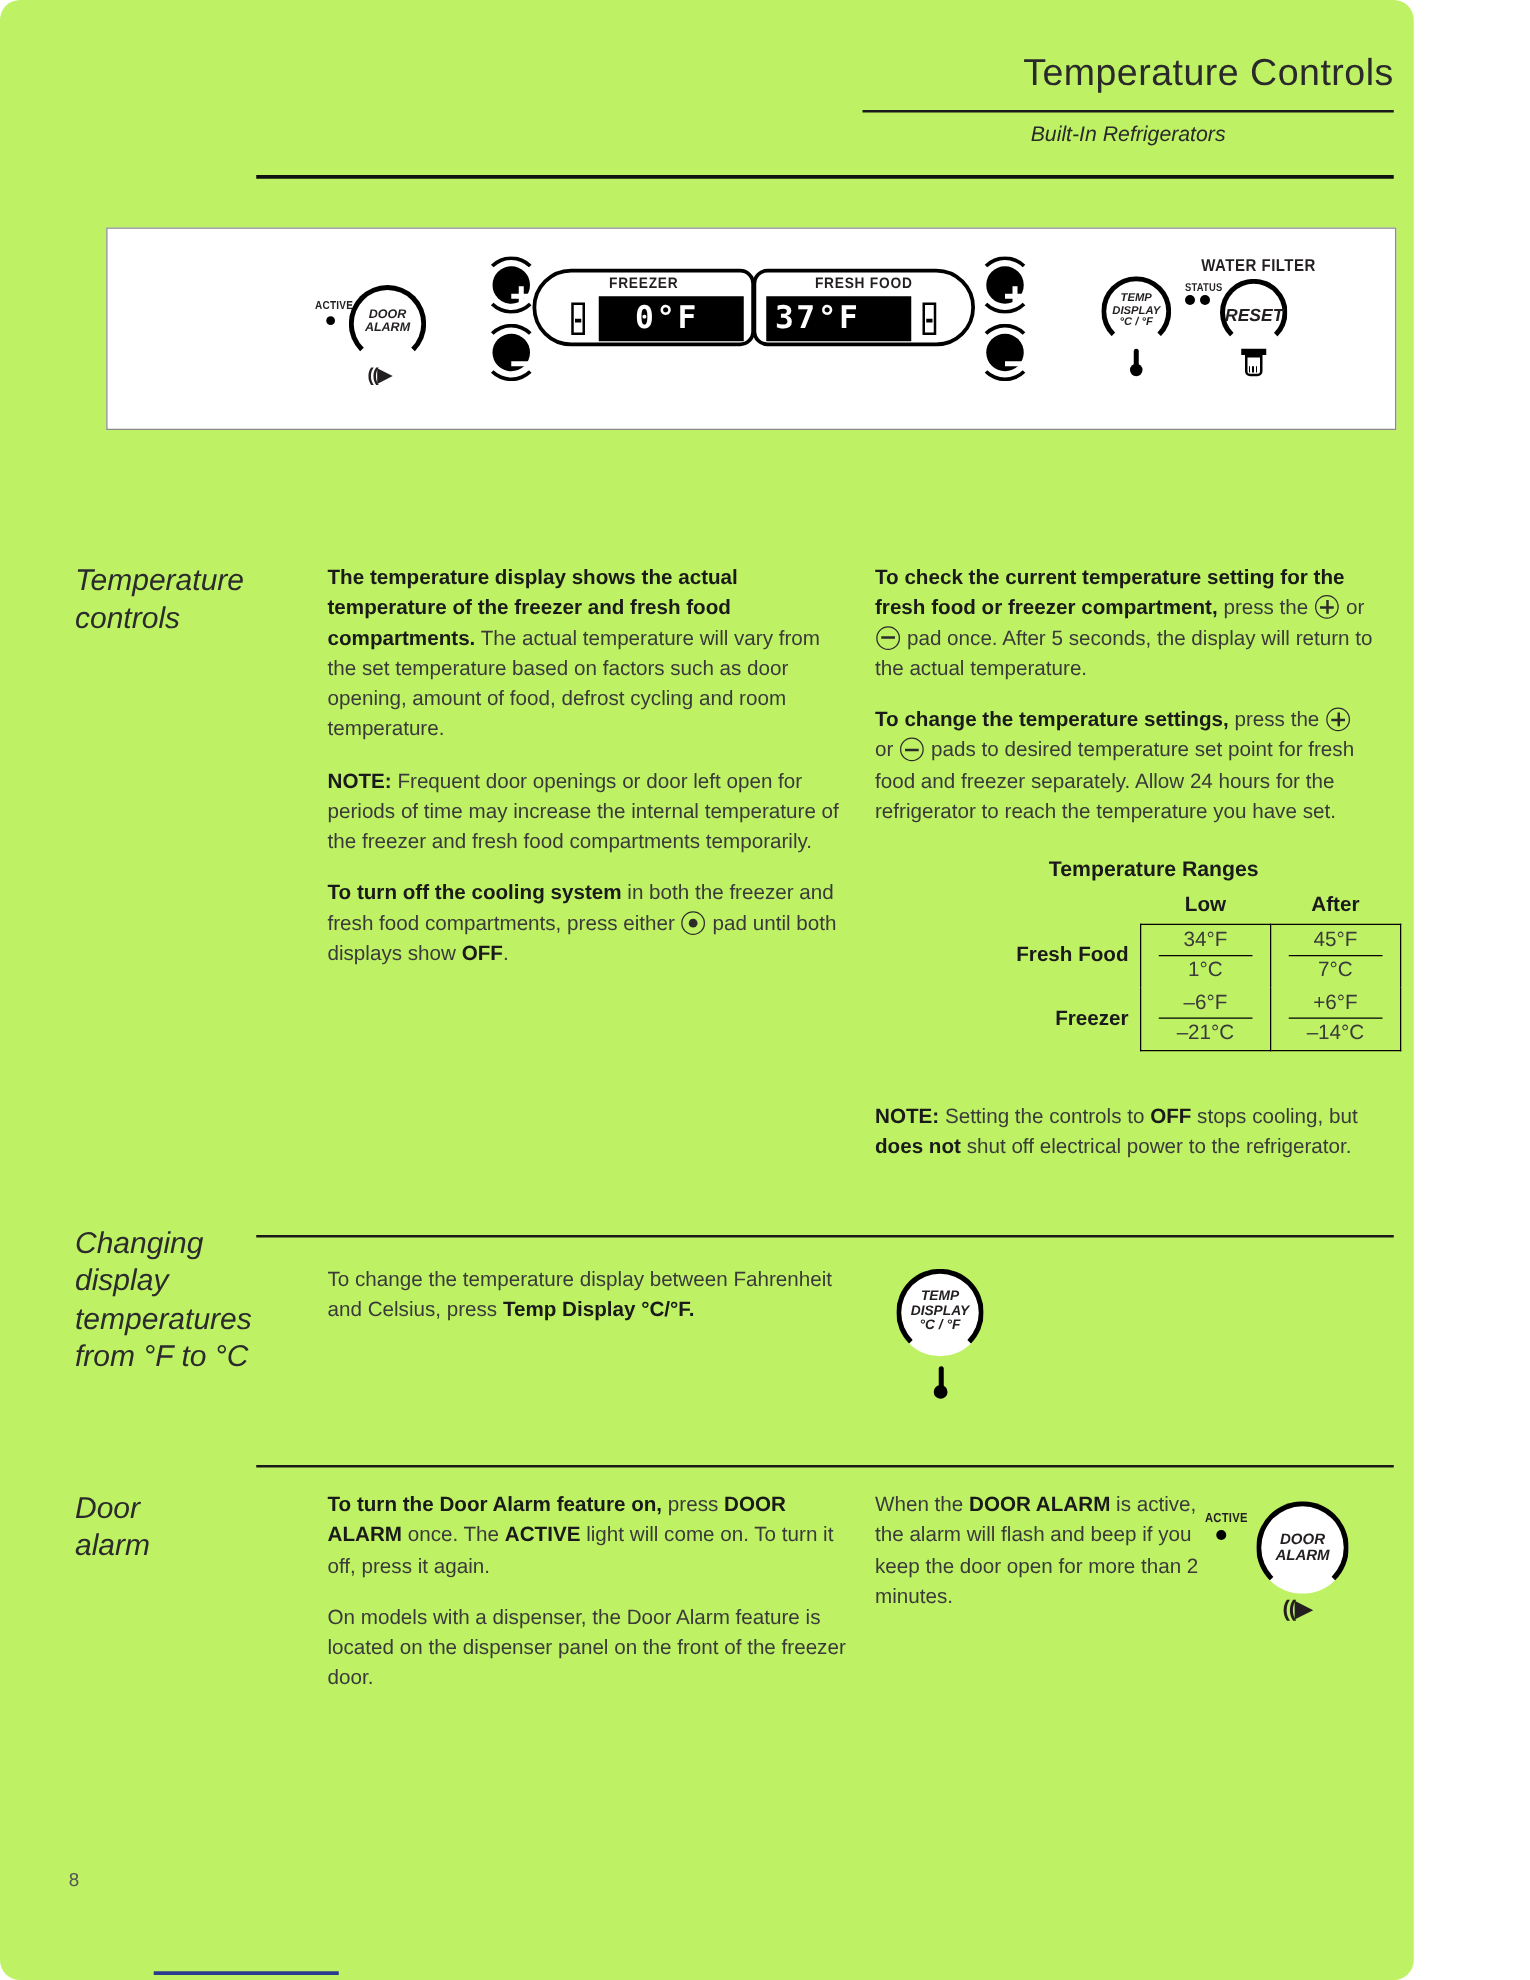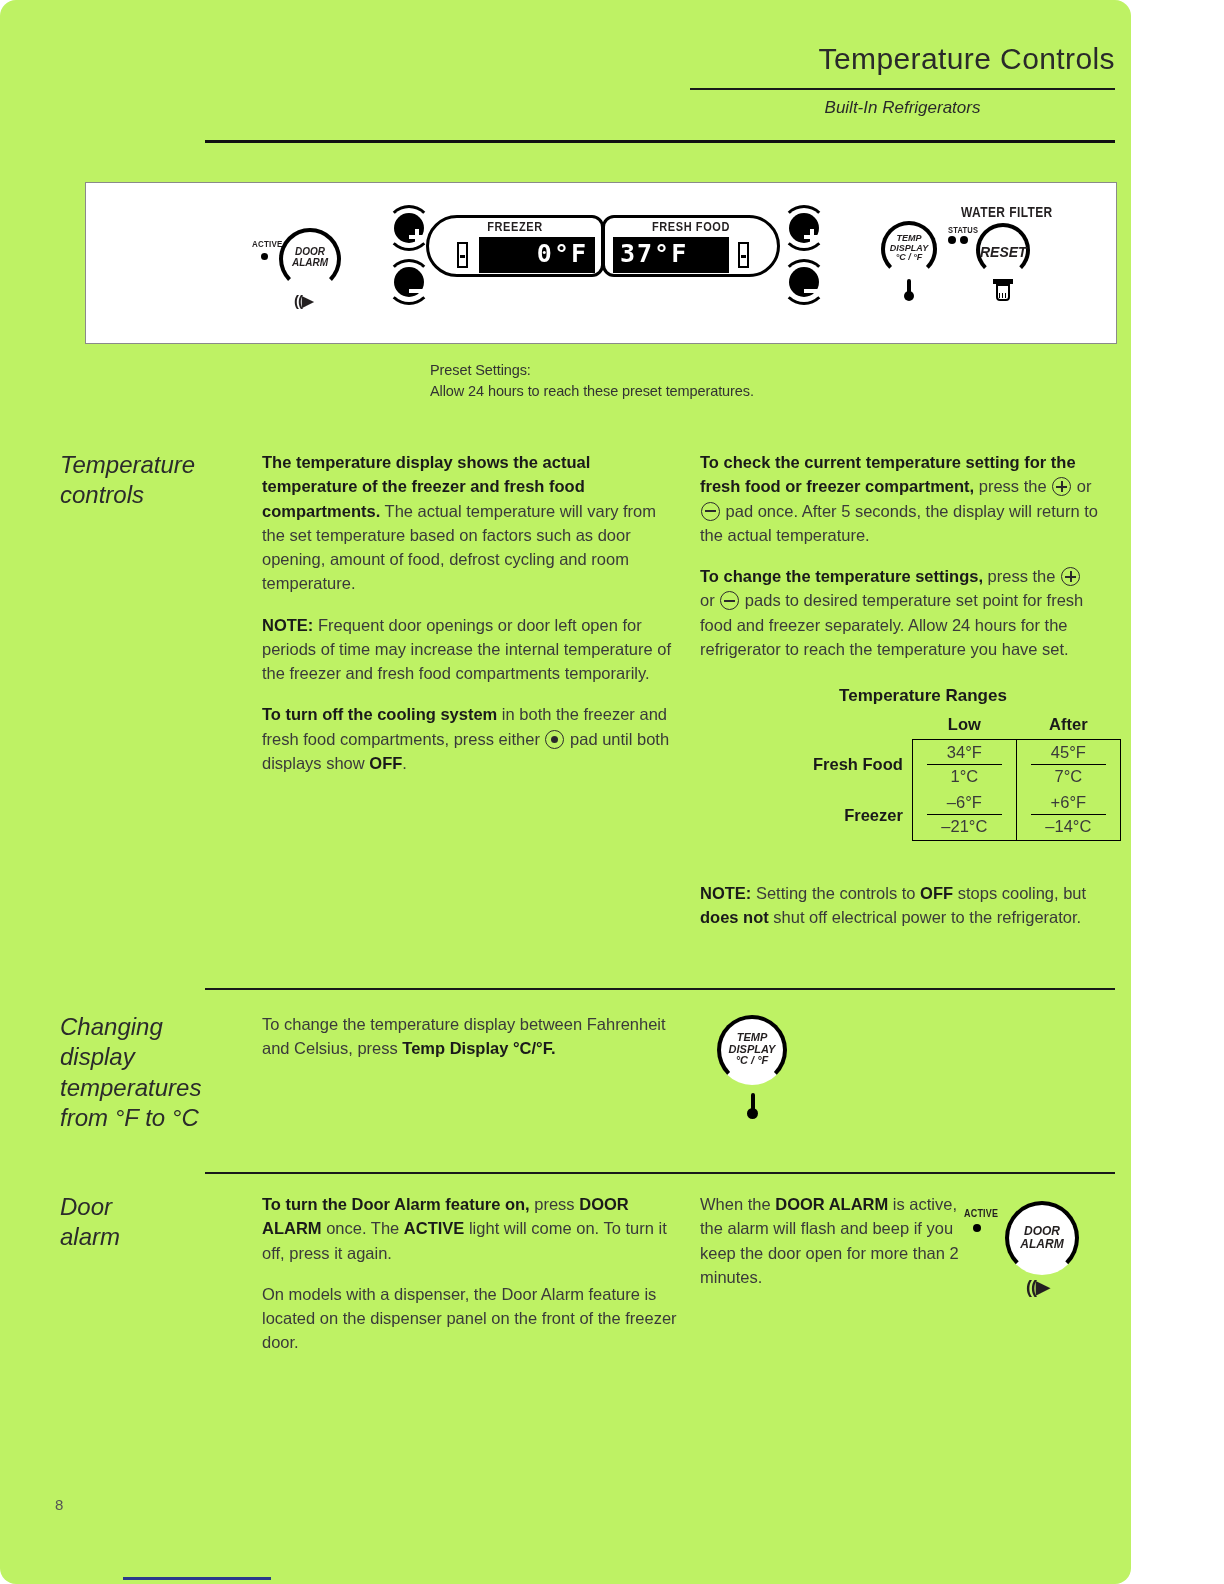--- a/index.html
+++ b/index.html
@@ -177,21 +177,21 @@
   .lcd {
     position: absolute;
     top: 19px;
     width: 116px; height: 36px;
     background: #000;
     color: #fff;
     font-family: "DejaVu Sans Mono", monospace;
     font-size: 25px;
     font-weight: 700;
     letter-spacing: 2px;
-    text-align: right;
+    text-align: center;
     padding-right: 7px;
     box-sizing: border-box;
     line-height: 34px;
   }
   .lcd-freezer { left: 50px; }
   .lcd-fresh   { left: 8px; text-align: left; padding-left: 7px; }
   .door-glyph {
     position: absolute;
     top: 24px;
     width: 11px; height: 26px;
@@ -546,24 +546,20 @@
         <div class="ring-label">RESET</div>
       </div>
       <div class="filter-icon">
         <div class="cap"></div>
           <div class="body"></div>
       </div>
 
     </div>
   </div>
 
-  <div class="preset-cap">
-    <div>Preset Settings:</div>
-    <div>Allow 24 hours to reach these preset temperatures.</div>
-  </div>
 
   <div class="sec-title" style="top:450px;">
     <span>Temperature</span><br>
     <span>controls</span>
   </div>
 
   <div class="col col-left" style="top:450px;">
     <p>
       <b>The temperature display shows the actual temperature of the freezer and fresh food compartments.</b><span> The actual temperature will vary from the set temperature based on factors such as door opening, amount of food, defrost cycling and room temperature.</span>
     </p>
@@ -628,21 +624,21 @@
   </div>
 
   <div class="col col-right" style="top:881px;">
     <p>
       <b>NOTE:</b><span> Setting the controls to </span><b>OFF</b><span> stops cooling, but </span><b>does not</b><span> shut off electrical power to the refrigerator.</span>
     </p>
   </div>
 
   <div class="sec-rule" style="top:988px;"></div>
 
-  <div class="sec-title" style="top:1012px;font-style:italic;">
+  <div class="sec-title" style="top:980px;font-style:italic;">
     <span>Changing</span><br>
     <span>display</span><br>
     <span>temperatures</span><br>
     <span>from °F to °C</span>
   </div>
 
   <div class="col col-left" style="top:1012px;">
     <p>
       <span>To change the temperature display between Fahrenheit and Celsius, press </span><b>Temp Display °C/°F.</b>
     </p>

